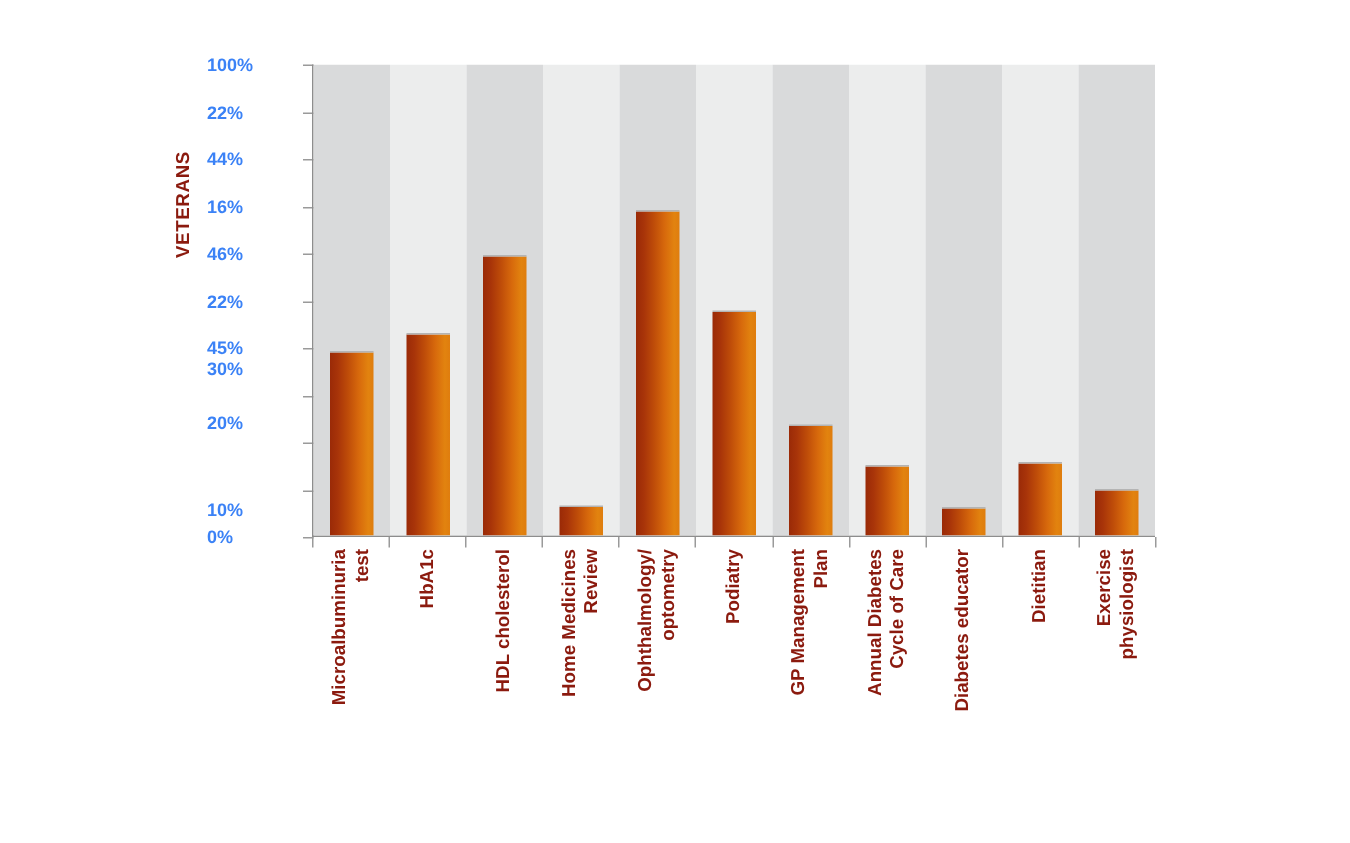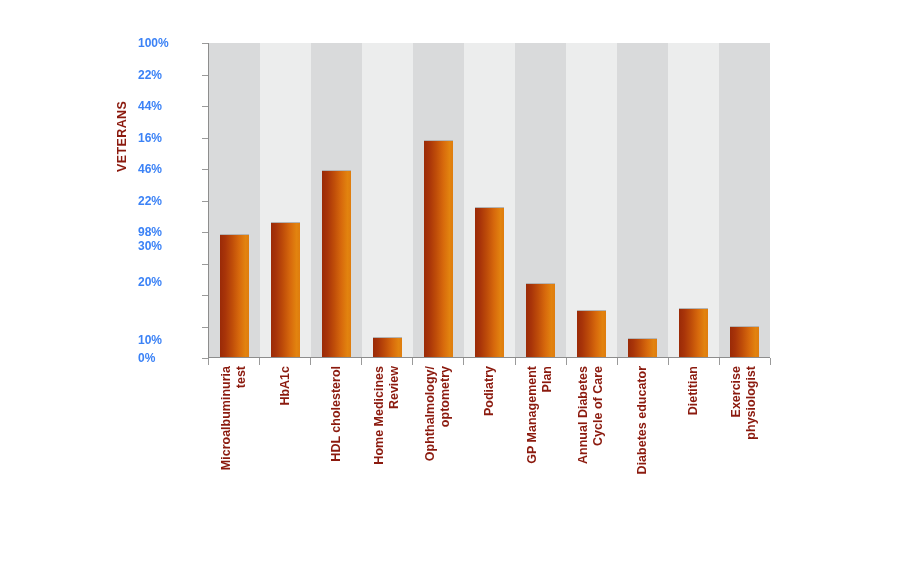--- a/index.html
+++ b/index.html
@@ -177,21 +177,21 @@
 
   <div id="y-axis-title">VETERANS</div>
 
   <div id="y-tick-labels">
       <div class="y-tick-label" style="top: 7px;">100%</div>
       <div class="y-tick-label" style="top: 38.5px;">22%</div>
       <div class="y-tick-label" style="top: 70px;">44%</div>
       <div class="y-tick-label" style="top: 101.5px;">16%</div>
       <div class="y-tick-label" style="top: 133px;">46%</div>
       <div class="y-tick-label" style="top: 164.5px;">22%</div>
-      <div class="y-tick-label" style="top: 196px;">98%</div>
+      <div class="y-tick-label" style="top: 196px;">45%</div>
       <div class="y-tick-label" style="top: 210px;">30%</div>
       <div class="y-tick-label" style="top: 246px;">20%</div>
       <div class="y-tick-label" style="top: 304px;">10%</div>
       <div class="y-tick-label" style="top: 322px;">0%</div>
     </div>
 
   <div id="y-tick-marks">
       <div class="y-tick-mark" style="top: 43px;"></div>
       <div class="y-tick-mark" style="top: 74.5px;"></div>
       <div class="y-tick-mark" style="top: 106px;"></div>

